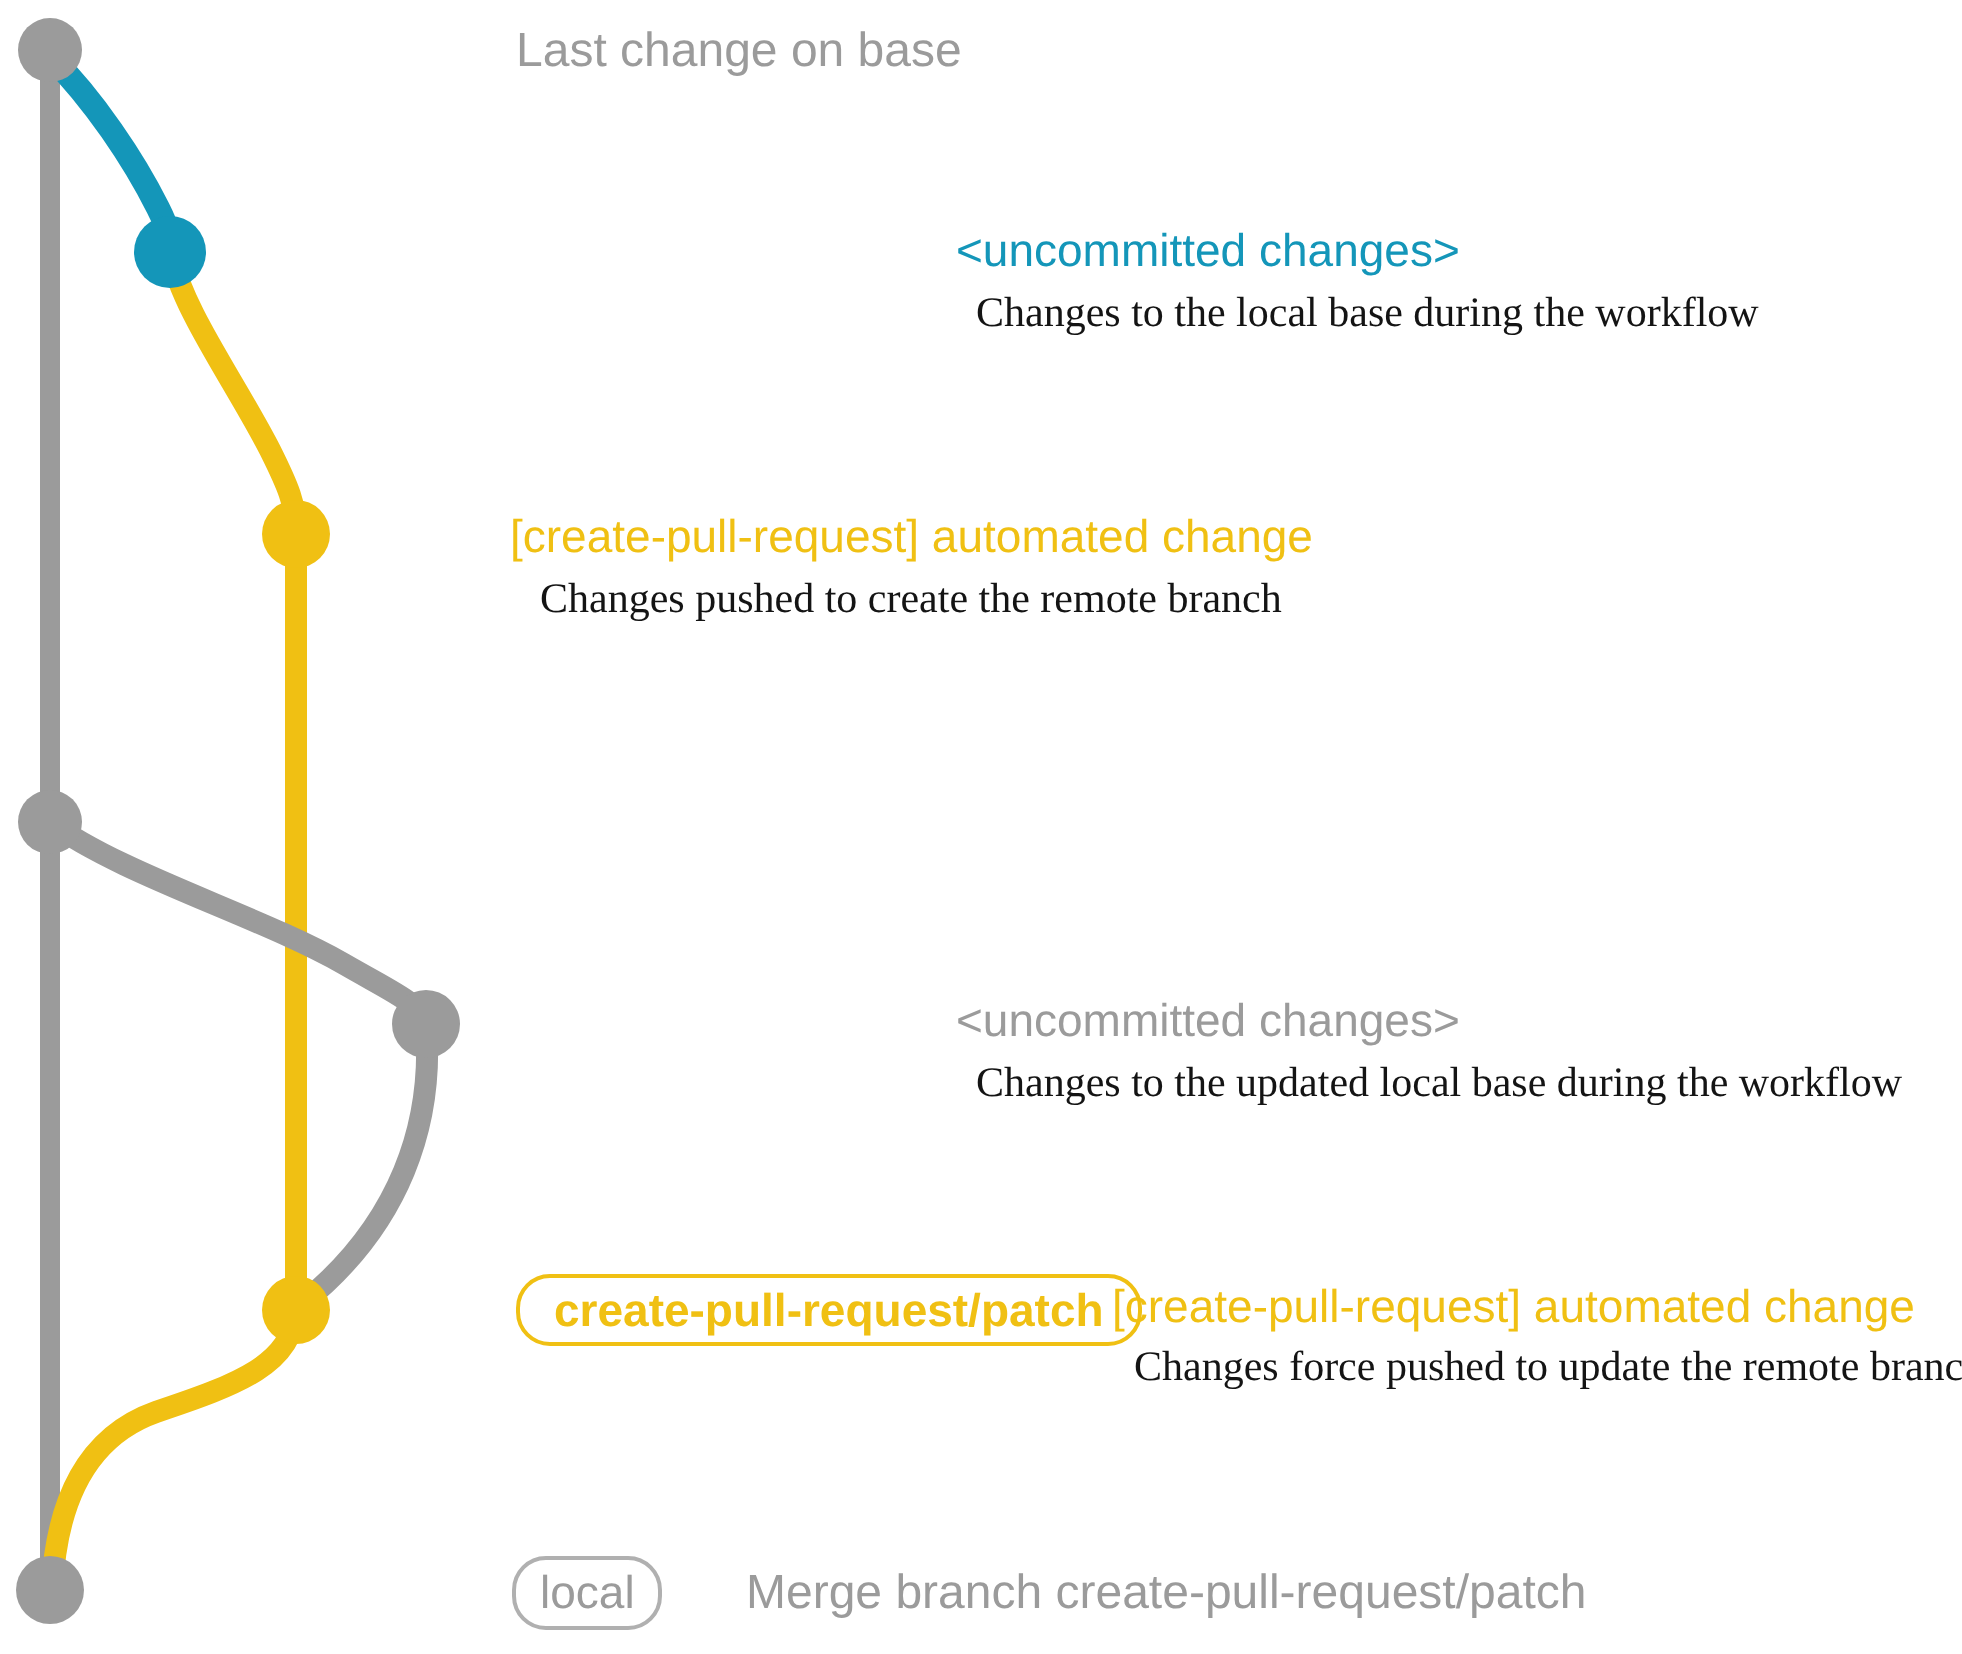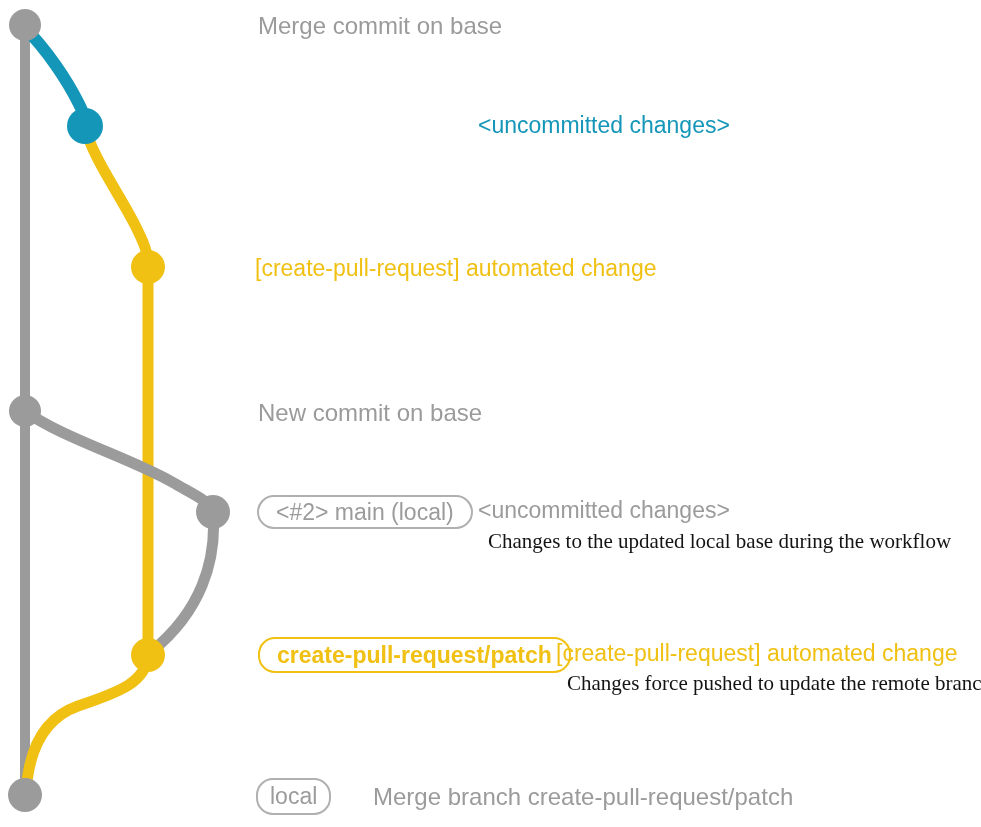--- a/index.html
+++ b/index.html
@@ -83,31 +83,29 @@
 
     <circle class="fill-gray" cx="25" cy="25" r="16"></circle>
     <circle class="fill-teal" cx="85" cy="126" r="18"></circle>
     <circle class="fill-yellow" cx="148" cy="267" r="17"></circle>
     <circle class="fill-gray" cx="25" cy="411" r="16"></circle>
     <circle class="fill-gray" cx="213" cy="512" r="17"></circle>
     <circle class="fill-yellow" cx="148" cy="655" r="17"></circle>
     <circle class="fill-gray" cx="25" cy="795" r="17"></circle>
   </svg>
 
-  <div class="txt head-label" style="left:258px; top:12px;">Merge commit on base</div>
+  <div class="txt head-label" style="left:258px; top:12px;">Last change on base</div>
 
   <div class="txt status-teal" style="left:478px; top:112px;">&lt;uncommitted changes&gt;</div>
+  <div class="txt desc" style="left:488px; top:144px;">Changes to the local base during the workflow</div>
 
   <div class="txt msg-yellow" style="left:255px; top:255px;">[create-pull-request] automated change</div>
+  <div class="txt desc" style="left:270px; top:287px;">Changes pushed to create the remote branch</div>
 
-  <div class="txt head-label" style="left:258px; top:399px;">New commit on base</div>
 
-  <div class="tag tag-gray" style="left:257px; top:495px;">
-    <span>&lt;#2&gt; main (local)</span>
-  </div>
   <div class="txt status-gray" style="left:478px; top:497px;">&lt;uncommitted changes&gt;</div>
   <div class="txt desc" style="left:488px; top:529px;">Changes to the updated local base during the workflow</div>
 
   <div class="tag tag-yellow" style="left:258px; top:637px; height:36px;">
     <span>create-pull-request/patch</span>
   </div>
   <div class="txt msg-yellow" style="left:556px; top:640px;">[create-pull-request] automated change</div>
   <div class="txt desc" style="left:567px; top:671px;">Changes force pushed to update the remote branch</div>
 
   <div class="tag tag-gray" style="left:256px; top:778px; height:37px; padding:0 12px;">

